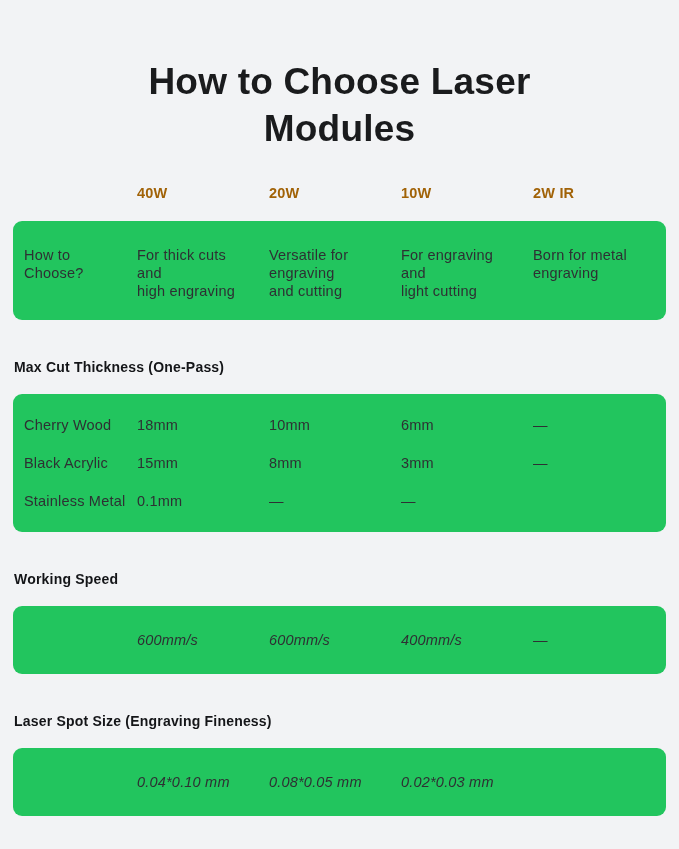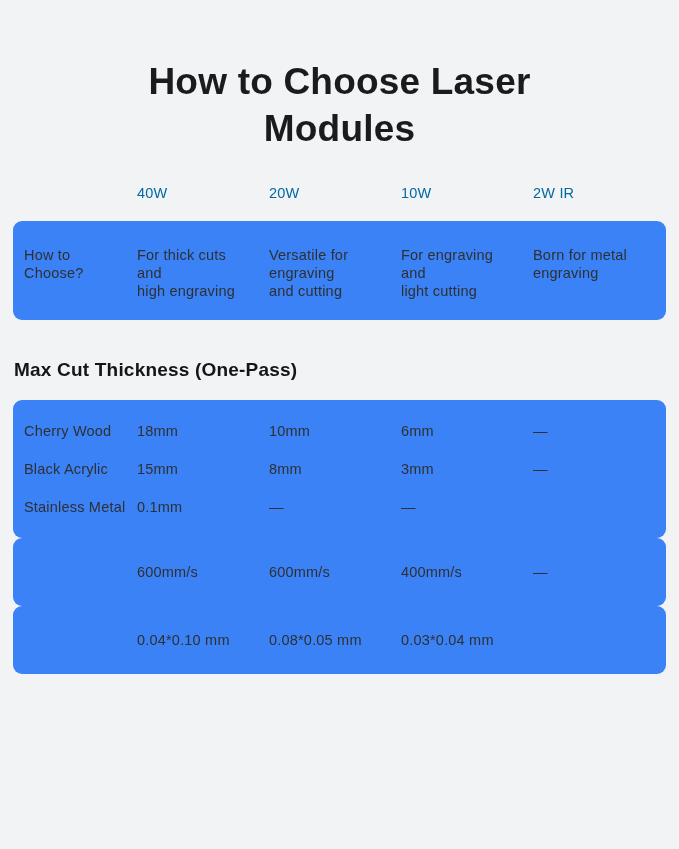--- a/index.html
+++ b/index.html
@@ -27,57 +27,58 @@
   .grid {
     display: grid;
     grid-template-columns: 113px 132px 132px 132px 1fr;
     align-items: start;
   }
 
   .header-row {
     margin-top: 32px;
     padding: 0 11px;
     font-size: 15px;
-    font-weight: 400;
-    color: #0369a1;
+    font-weight: 700;
+    color: #a16207;
     letter-spacing: 0.4px;
   }
 
   .card {
-    background: #3b82f6;
+    background: #22c55e;
     border-radius: 9px;
   }
 
   .card.overview {
     margin-top: 19px;
     padding: 25px 11px 20px 11px;
   }
 
   .cell {
     font-size: 14.5px;
     line-height: 18px;
     letter-spacing: 0.2px;
     white-space: pre-line;
     padding-right: 8px;
   }
 
   .section-heading {
     margin: 39px 0 19px 1px;
-    font-size: 19px;
+    font-size: 14px;
     font-weight: 700;
     color: #141518;
     letter-spacing: 0.2px;
   }
 
   .card.multirow { padding: 12px 11px; }
   .card.multirow .grid { height: 38px; align-items: center; }
 
   .card.singlerow {
     padding: 0 11px;
     height: 68px;
+    font-style: italic;
   }
   .card.singlerow .grid { height: 68px; align-items: center; }
 
   .dash { letter-spacing: 0; }
 </style>
 </head>
 <body>
 
 <div class="page">
 
@@ -128,34 +129,36 @@
       <div class="cell dash">—</div>
     </div>
     <div class="grid">
       <div class="cell">Stainless Metal</div>
       <div class="cell">0.1mm</div>
       <div class="cell dash">—</div>
       <div class="cell dash">—</div>
     </div>
   </div>
 
+  <div class="section-heading">Working Speed</div>
 
   <div class="card singlerow">
     <div class="grid">
       <div class="cell"></div>
       <div class="cell">600mm/s</div>
       <div class="cell">600mm/s</div>
       <div class="cell">400mm/s</div>
       <div class="cell dash">—</div>
     </div>
   </div>
 
+  <div class="section-heading">Laser Spot Size (Engraving Fineness)</div>
 
   <div class="card singlerow">
     <div class="grid">
       <div class="cell"></div>
       <div class="cell">0.04*0.10 mm</div>
       <div class="cell">0.08*0.05 mm</div>
-      <div class="cell">0.03*0.04 mm</div>
+      <div class="cell">0.02*0.03 mm</div>
     </div>
   </div>
 
 </div>
 
 </body></html>

